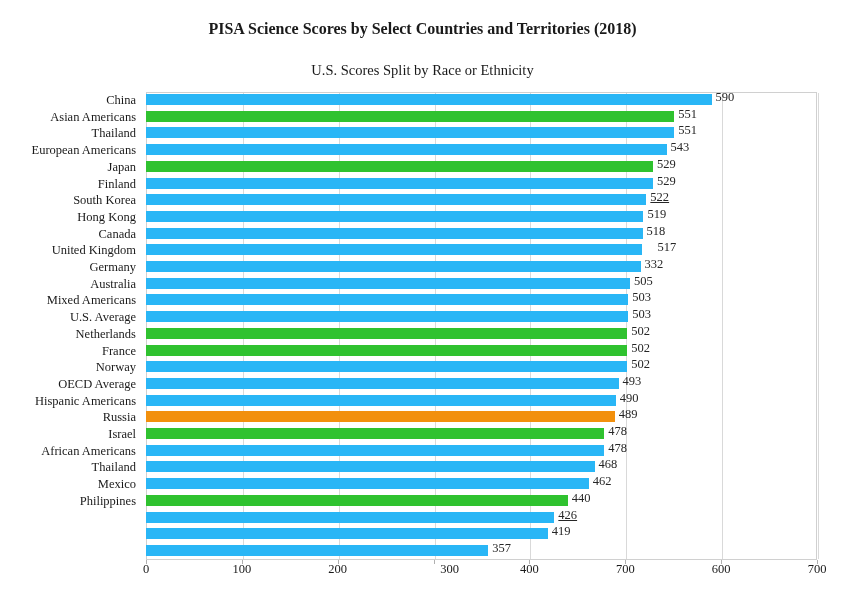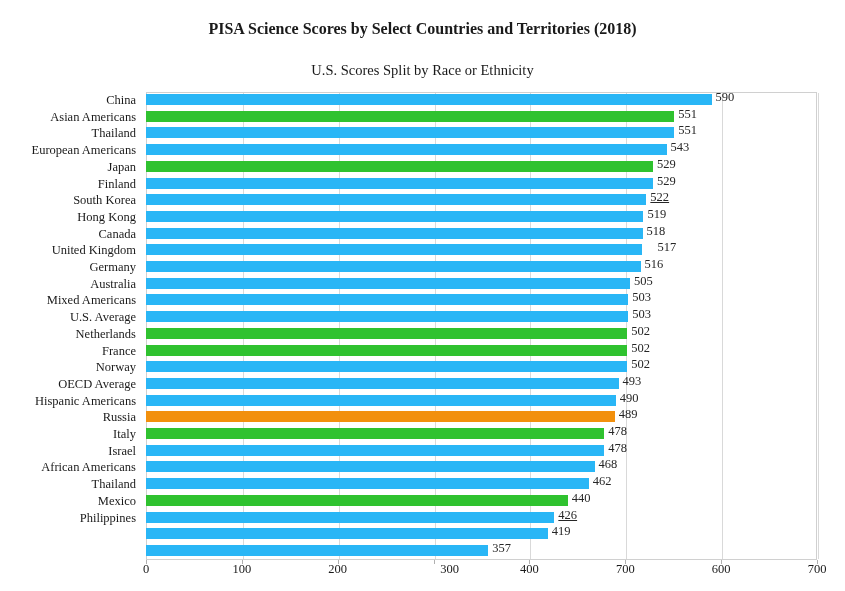--- a/index.html
+++ b/index.html
@@ -157,21 +157,20 @@
       <div class="cat-label" style="height: 16.7143px; line-height: 16.7143px;">Germany</div>
       <div class="cat-label" style="height: 16.7143px; line-height: 16.7143px;">Australia</div>
       <div class="cat-label" style="height: 16.7143px; line-height: 16.7143px;">Mixed Americans</div>
       <div class="cat-label" style="height: 16.7143px; line-height: 16.7143px;">U.S. Average</div>
       <div class="cat-label" style="height: 16.7143px; line-height: 16.7143px;">Netherlands</div>
       <div class="cat-label" style="height: 16.7143px; line-height: 16.7143px;">France</div>
       <div class="cat-label" style="height: 16.7143px; line-height: 16.7143px;">Norway</div>
       <div class="cat-label" style="height: 16.7143px; line-height: 16.7143px;">OECD Average</div>
       <div class="cat-label" style="height: 16.7143px; line-height: 16.7143px;">Hispanic Americans</div>
       <div class="cat-label" style="height: 16.7143px; line-height: 16.7143px;">Russia</div>
-      <div class="cat-label" style="height: 16.7143px; line-height: 16.7143px;">Italy</div>
       <div class="cat-label" style="height: 16.7143px; line-height: 16.7143px;">Israel</div>
       <div class="cat-label" style="height: 16.7143px; line-height: 16.7143px; text-align: right;">African Americans</div>
       <div class="cat-label" style="height: 16.7143px; line-height: 16.7143px;">Thailand</div>
       <div class="cat-label" style="height: 16.7143px; line-height: 16.7143px;">Mexico</div>
       <div class="cat-label" style="height: 16.7143px; line-height: 16.7143px;">Philippines</div>
     </div>
   <div class="rows" id="rows">
       <div class="row" style="height: 16.7143px;">
         <div class="bar" title="China: 590" style="width: 565.557px;"></div>
         <div class="bar-value" style="left: 569.557px;">590</div>
@@ -207,21 +206,21 @@
       <div class="row" style="height: 16.7143px;">
         <div class="bar" title="Canada: 518" style="width: 496.54px;"></div>
         <div class="bar-value" style="left: 500.54px;">518</div>
       </div>
       <div class="row" style="height: 16.7143px;">
         <div class="bar" title="Hong Kong: 517" style="width: 495.581px;"></div>
         <div class="bar-value" style="left: 499.581px; margin-left: 12px;">517</div>
       </div>
       <div class="row" style="height: 16.7143px;">
         <div class="bar" title="Taiwan: 516" style="width: 494.623px;"></div>
-        <div class="bar-value" style="left: 498.623px;">516</div>
+        <div class="bar-value" style="left: 498.623px;">332</div>
       </div>
       <div class="row" style="height: 16.7143px;">
         <div class="bar" title="United Kingdom: 505" style="width: 484.079px;"></div>
         <div class="bar-value" style="left: 488.079px;">505</div>
       </div>
       <div class="row" style="height: 16.7143px;">
         <div class="bar" title="Germany: 503" style="width: 482.161px;"></div>
         <div class="bar-value" style="left: 486.161px;">503</div>
       </div>
       <div class="row" style="height: 16.7143px;">

